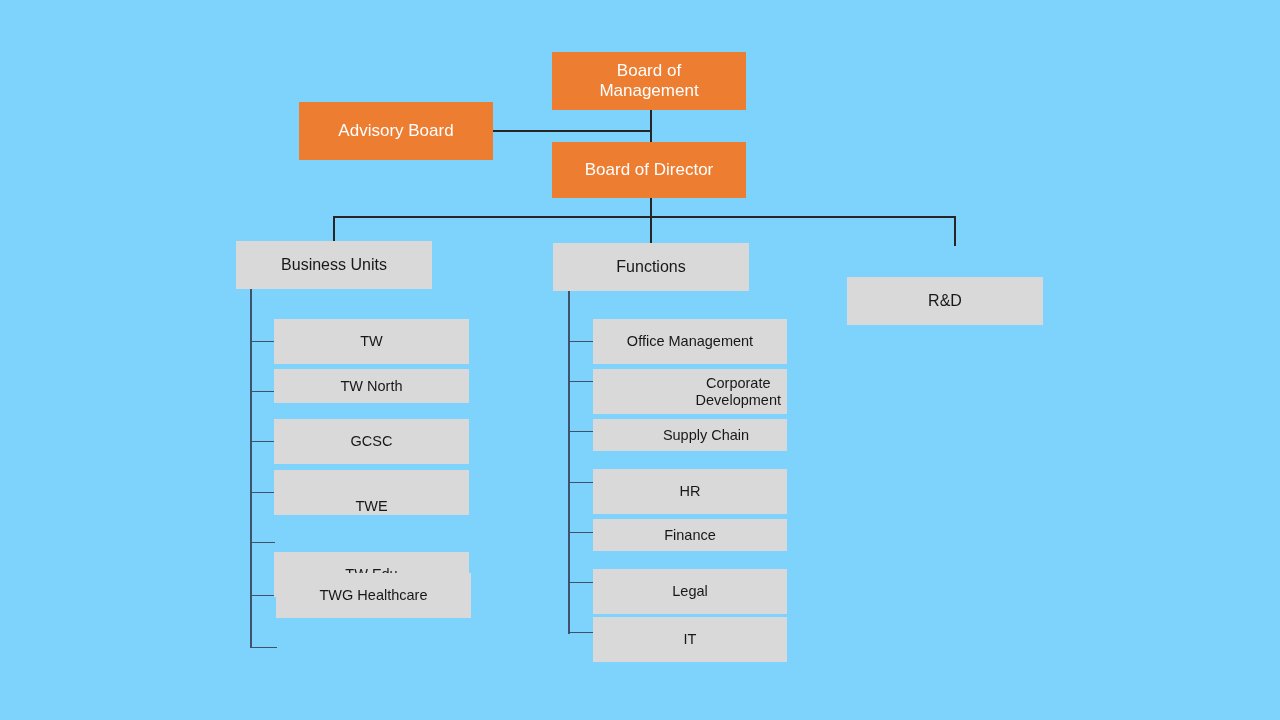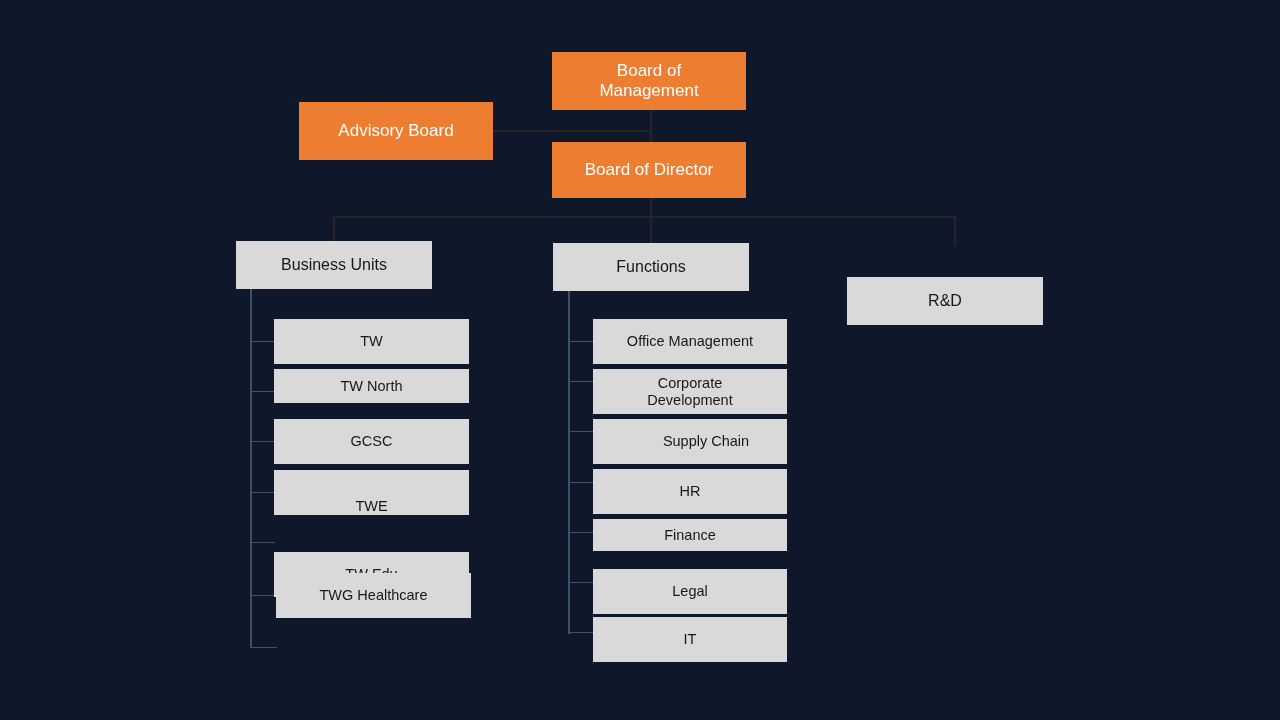--- a/index.html
+++ b/index.html
@@ -4,21 +4,21 @@
 <style>
   html, body {
     margin: 0;
     padding: 0;
     background: #ffffff;
   }
   #canvas {
     position: relative;
     width: 1280px;
     height: 720px;
-    background: #0f172a;
+    background: #7dd3fc;
     font-family: "Liberation Sans", sans-serif;
     overflow: hidden;
   }
   .node {
     position: absolute;
     box-sizing: border-box;
     display: flex;
     align-items: center;
     justify-content: center;
     text-align: center;
@@ -142,25 +142,25 @@
   <div class="branch" style="left:568px; top:381px; width:26px;"></div>
   <div class="branch" style="left:568px; top:431px; width:26px;"></div>
   <div class="branch" style="left:568px; top:482px; width:26px;"></div>
   <div class="branch" style="left:568px; top:532px; width:26px;"></div>
   <div class="branch" style="left:568px; top:582px; width:26px;"></div>
   <div class="branch" style="left:568px; top:632px; width:26px;"></div>
 
   <div class="node node-gray-sub" style="left:593px; top:319px; width:194px; height:45px;">
     <span class="node-label">Office Management</span>
   </div>
-  <div class="node node-gray-sub" style="left:593px; top:369px; width:194px; height:45px;">
+  <div class="node node-gray-sub" style="left:593px; top:369px; width:194px; height:45px;justify-content:flex-end;">
     <span class="node-label">Corporate
 Development</span>
   </div>
-  <div class="node node-gray-sub" style="left:593px; top:419px; width:194px; height:45px;padding-left:32px;">
+  <div class="node node-gray-sub" style="left:593px; top:419px; width:194px; height:32px;padding-left:32px;">
     <span class="node-label">Supply Chain</span>
   </div>
   <div class="node node-gray-sub" style="left:593px; top:469px; width:194px; height:45px;">
     <span class="node-label">HR</span>
   </div>
   <div class="node node-gray-sub" style="left:593px; top:519px; width:194px; height:32px;">
     <span class="node-label">Finance</span>
   </div>
   <div class="node node-gray-sub" style="left:593px; top:569px; width:194px; height:45px;">
     <span class="node-label">Legal</span>

